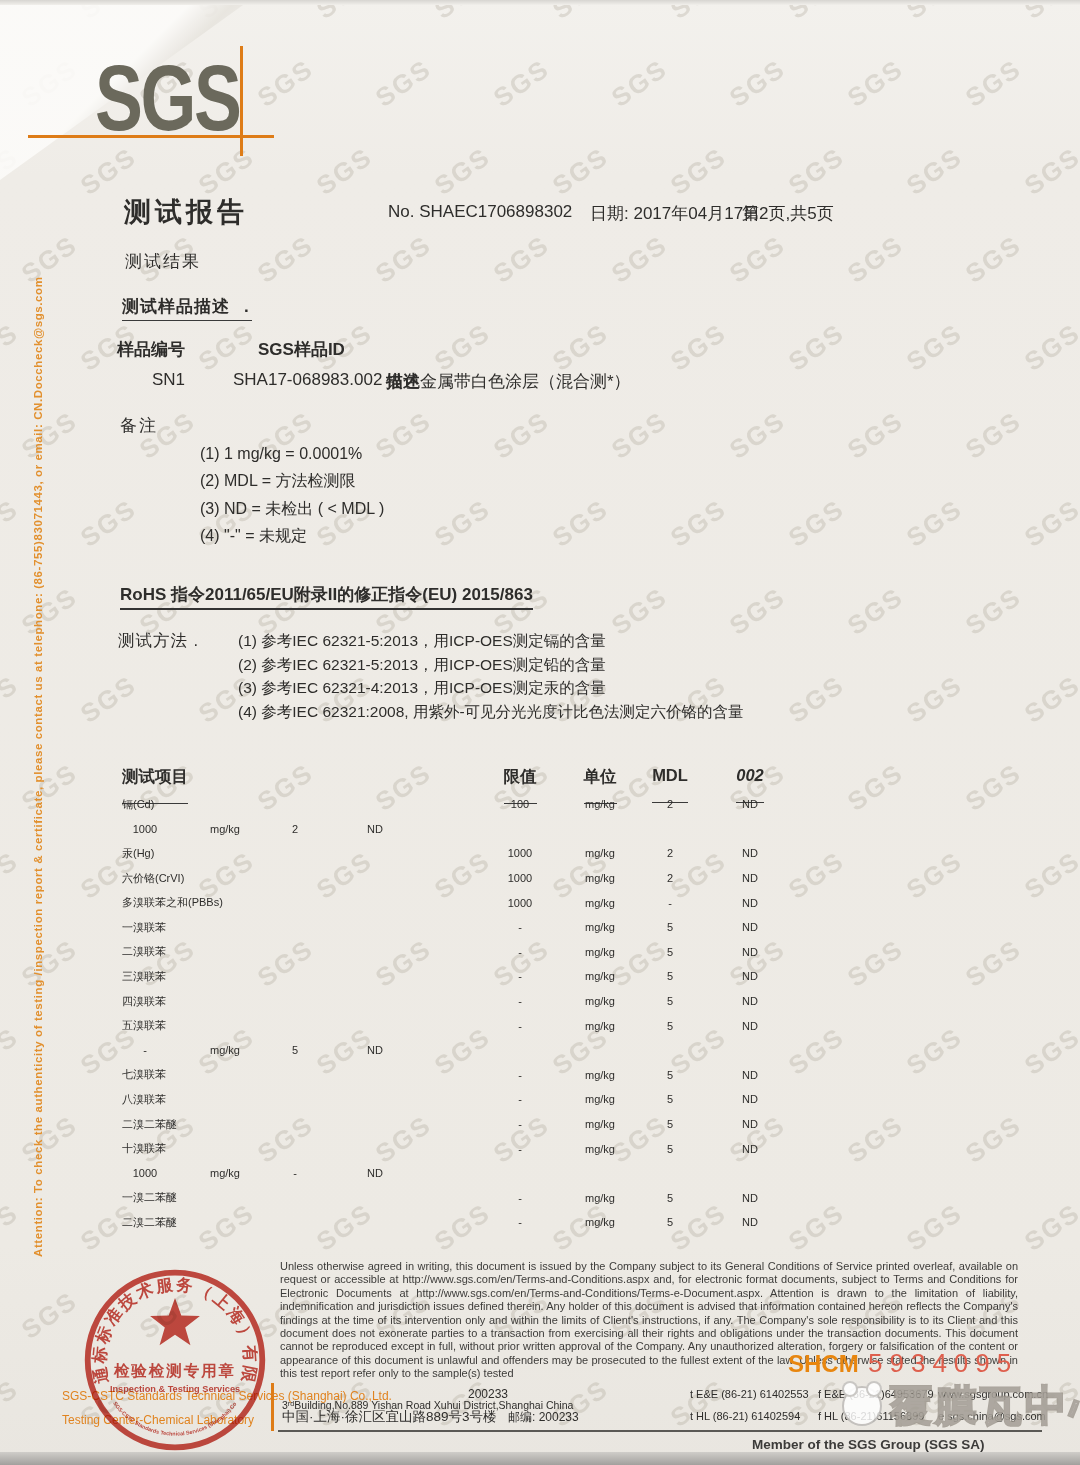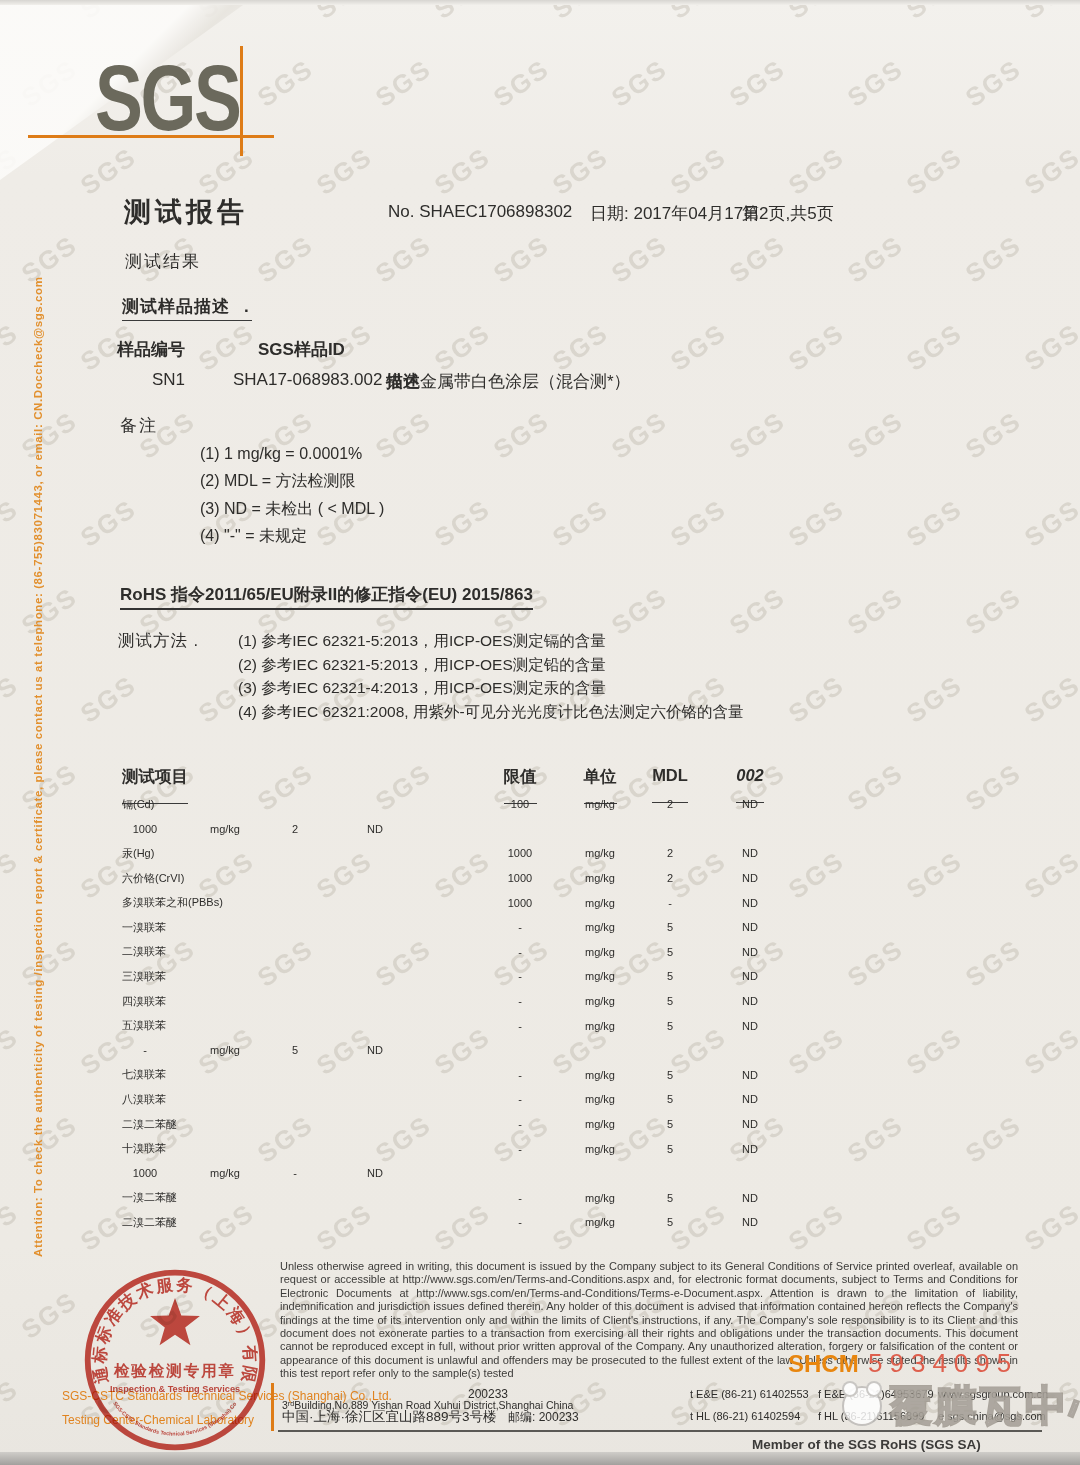--- a/index.html
+++ b/index.html
@@ -499,21 +499,21 @@
   <span class="pc1">200233</span>
   <span class="tel1">t E&amp;E (86-21) 61402553</span>
   <span class="fax1">f E&amp;E (86-21)64953679</span>
   <span class="web">www.sgsgroup.com.cn</span>
   <span class="addr-cn">中国·上海·徐汇区宜山路889号3号楼</span>
   <span class="pc2">邮编: 200233</span>
   <span class="tel2">t HL (86-21) 61402594</span>
   <span class="fax2">f HL (86-21)61156899</span>
   <span class="email">e sgs.china@sgs.com</span>
   <div class="rule-h"></div>
-  <div class="member">Member of the SGS RoHS (SGS SA)</div>
+  <div class="member">Member of the SGS Group (SGS SA)</div>
 
   <div class="brand-overlay">
     <span class="panda-icon"></span>
     <span class="overlay-text">覆膜瓦中心</span>
   </div>
 
   <div class="edge-top"></div>
   <div class="edge-bottom"></div>
 </div>
 

